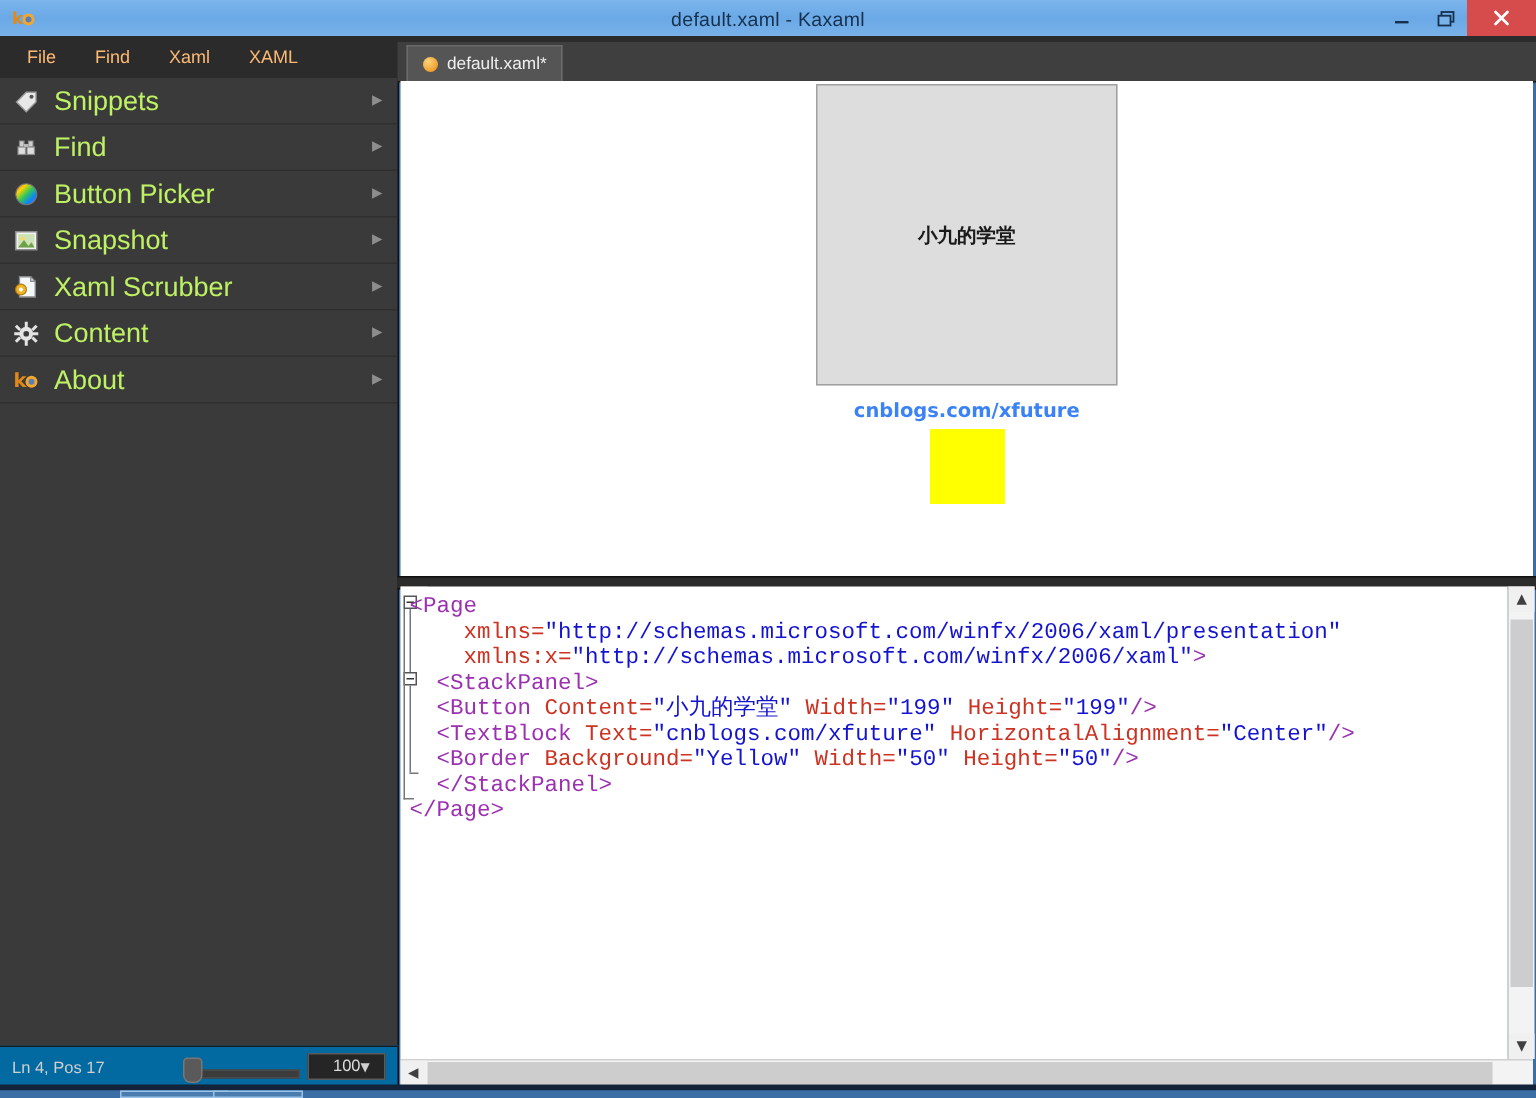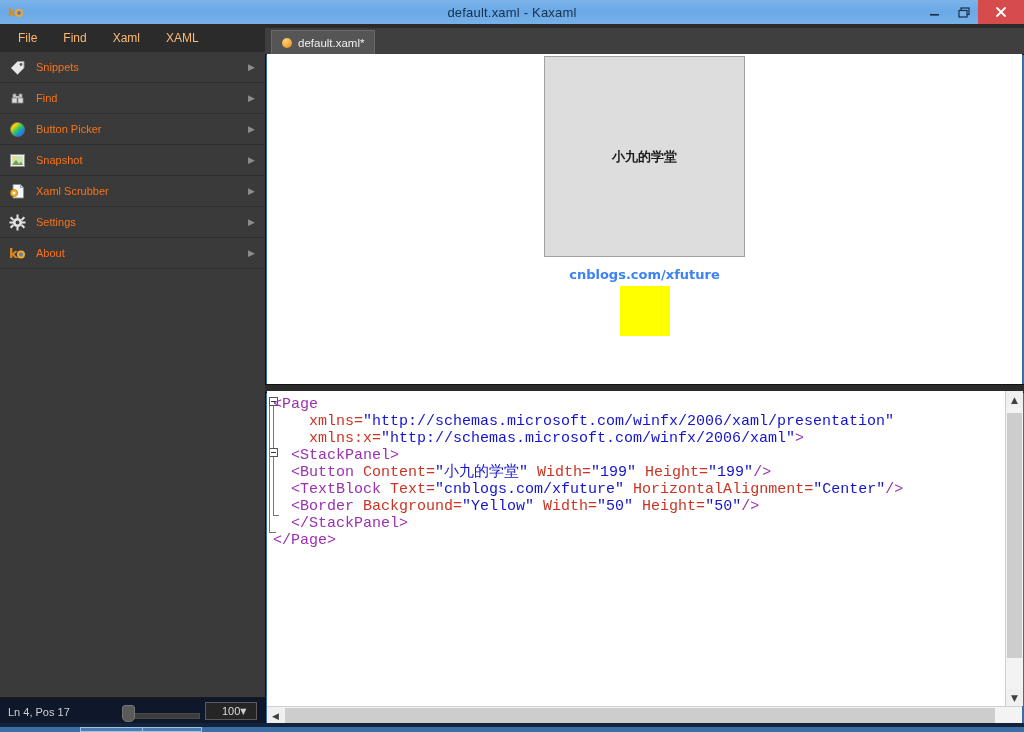--- a/index.html
+++ b/index.html
@@ -48,28 +48,28 @@
     position:absolute;left:0;top:52px;width:265px;height:645px;
     background:#3a3a3a;border-right:1px solid #101010;
   }
   .side-item{
     height:30px;display:flex;align-items:center;
     border-bottom:1px solid #2f2f2f;
     padding-left:8px;position:relative;
   }
   .side-icon{width:18px;height:18px;margin-right:10px;flex:0 0 18px;
     display:flex;align-items:center;justify-content:center;}
-  .side-label{color:#f97316;font-size:11px;}
+  .side-label{color:#bef264;font-size:18px;}
   .side-arrow{position:absolute;right:10px;color:#8d8d8d;font-size:9px;
     font-family:"DejaVu Sans", sans-serif;}
 
   
   .statusbar{
     position:absolute;left:0;top:697px;width:265px;height:28px;
-    background:#0f172a;border-top:1px solid #1a1a1a;border-right:1px solid #101010;
+    background:#0369a1;border-top:1px solid #1a1a1a;border-right:1px solid #101010;
     display:flex;align-items:center;
   }
   .status-text{color:#cfcfcf;font-size:11px;margin-left:8px;}
   .slider-wrap{position:absolute;left:118px;top:6px;width:80px;height:16px;}
   .slider-track{position:absolute;left:8px;top:9px;width:72px;height:4px;
     background:#3c3c3c;border:1px solid #4a4a4a;}
   .slider-thumb{position:absolute;left:4px;top:1px;width:11px;height:15px;
     background:#5a5a5a;border:1px solid #777;border-radius:3px 3px 5px 5px;}
   .zoom-combo{
     position:absolute;left:205px;top:4px;width:52px;height:18px;
@@ -308,21 +308,21 @@
             <rect x="0.5" y="7.5" width="4" height="2"></rect>
               <rect x="12.5" y="7.5" width="4" height="2"></rect>
             <rect x="2" y="2.6" width="2" height="4" transform="rotate(-45 3 4.6)"></rect>
             <rect x="13" y="2.6" width="2" height="4" transform="rotate(45 14 4.6)"></rect>
             <rect x="2" y="10.4" width="2" height="4" transform="rotate(45 3 12.4)"></rect>
             <rect x="13" y="10.4" width="2" height="4" transform="rotate(-45 14 12.4)"></rect>
           </g>
           <circle cx="8.5" cy="8.5" r="1.9" fill="#3a3a3a"></circle>
         </svg>
       </span>
-      <span class="side-label">Settings</span>
+      <span class="side-label">Content</span>
       <span class="side-arrow">▶</span>
     </div>
 
     <div class="side-item">
       <span class="side-icon">
         <svg width="17" height="17" viewBox="0 0 17 17">
           <text x="0" y="13" font-family="DejaVu Sans" font-size="13" font-weight="bold" fill="#e0891a">k</text>
           <circle cx="12" cy="9.5" r="4" fill="#f0a830"></circle>
           <circle cx="12" cy="9.5" r="2" fill="#5b7fb4"></circle>
         </svg>

